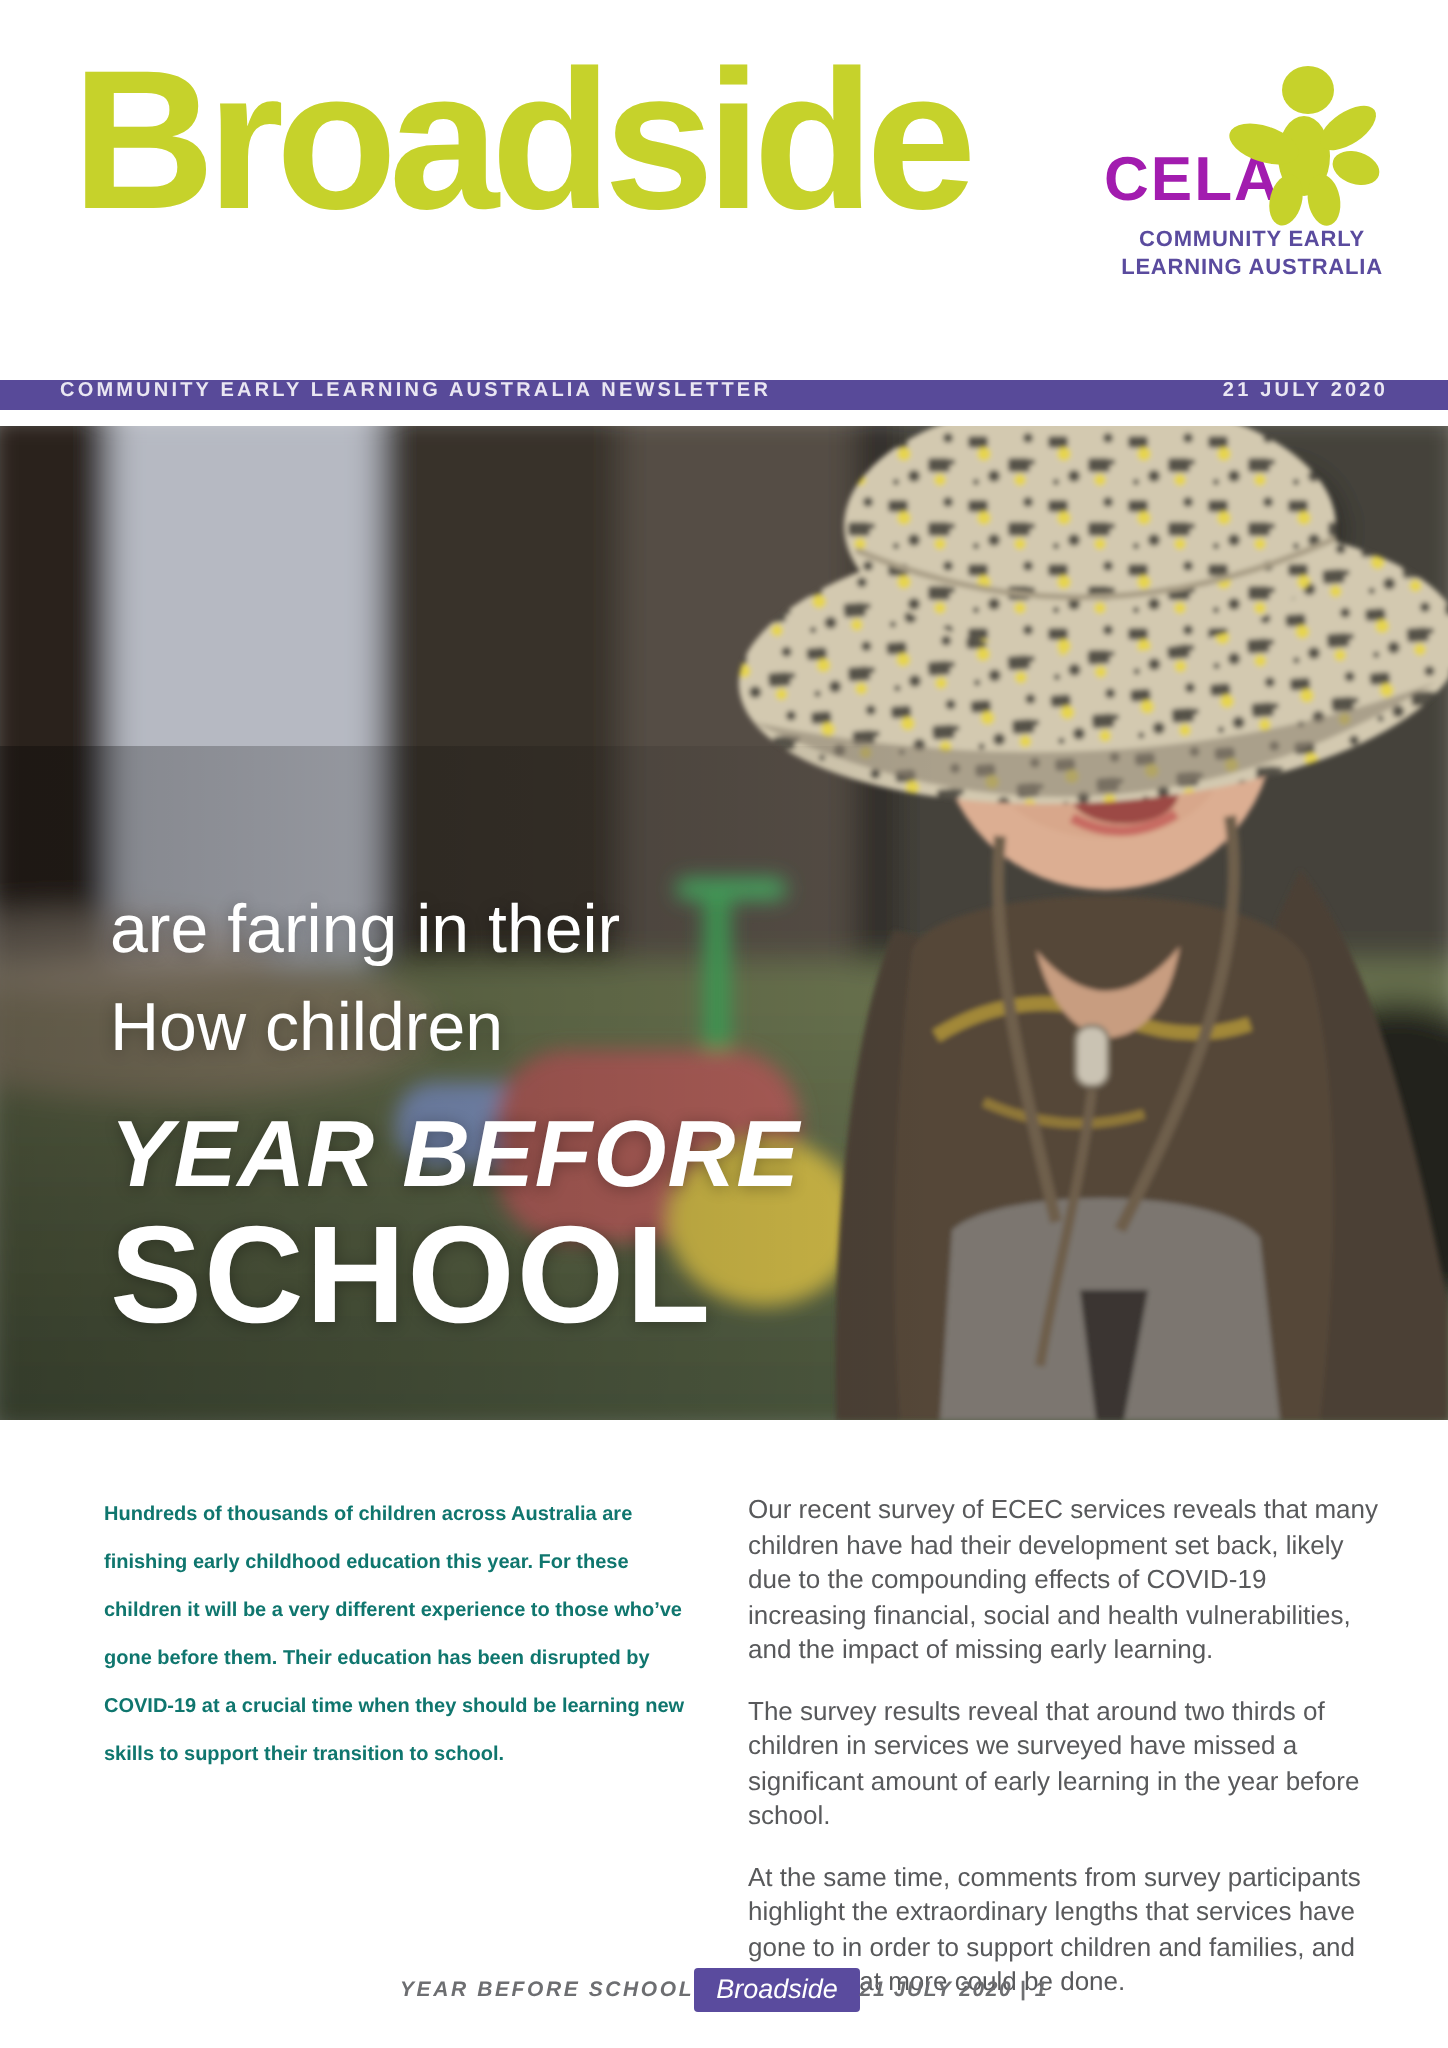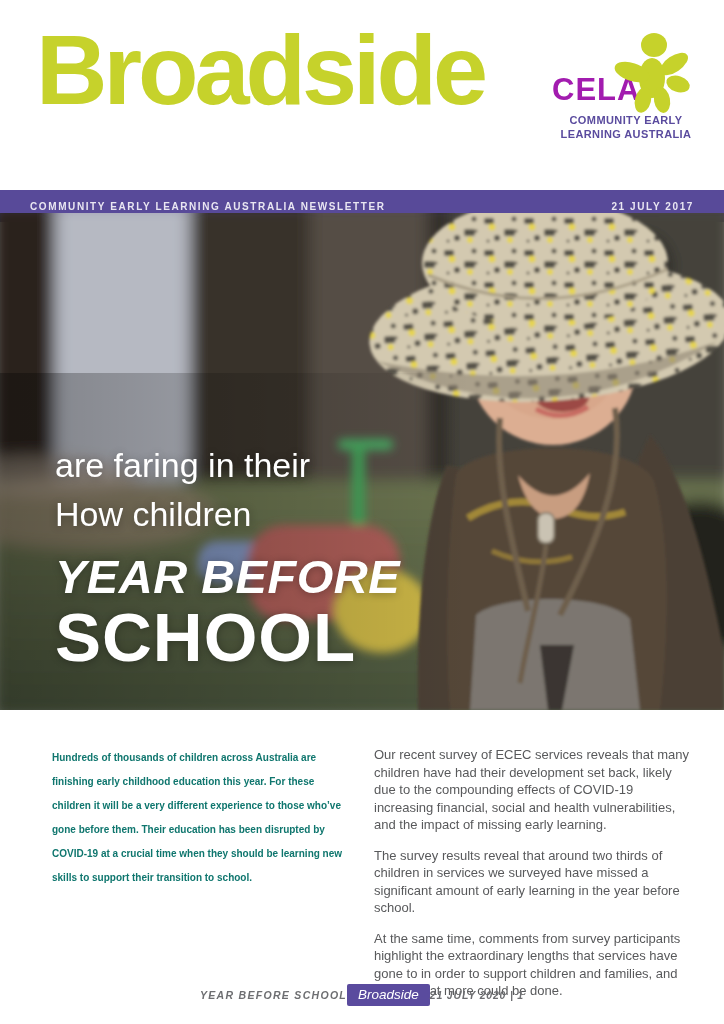--- a/index.html
+++ b/index.html
@@ -25,22 +25,22 @@
   }
   .cela-figure { position:absolute; right:6px; top:0; }
   .cela-tagline {
     margin-top:8px; font-size:11px; font-weight:700; letter-spacing:0.4px;
     color:#5a4b9e; line-height:1.25; white-space:nowrap;
   }
 
   
   .banner {
     position:absolute; top:190px; left:0; right:0; height:15px;
-    background:#584a99; display:flex; align-items:center; justify-content:space-between;
-    padding:16px 30px;
+    background:#584a99; display:flex; justify-content:space-between;
+    padding:0 30px;
   }
   .banner span {
     color:#e9e6f2; font-size:10px; font-weight:600; letter-spacing:1.6px;
   }
 
   
   .hero { position:absolute; top:213px; left:0; right:0; height:497px; overflow:hidden; }
   .hero svg { display:block; width:100%; height:100%; }
   .hero-title {
     position:absolute; left:55px; top:228px; color:#ffffff;
@@ -100,21 +100,21 @@
       </div>
       <div class="cela-tagline">
         <div>COMMUNITY EARLY</div>
         <div>LEARNING AUSTRALIA</div>
       </div>
     </div>
   </div>
 
   <div class="banner">
     <span>COMMUNITY EARLY LEARNING AUSTRALIA NEWSLETTER</span>
-    <span>21 JULY 2017</span>
+    <span>21 JULY 2020</span>
   </div>
 
   <div class="hero">
     <svg viewBox="0 0 724 497" preserveAspectRatio="none">
       <defs>
         <filter id="fBg" x="-20%" y="-20%" width="140%" height="140%">
             <feGaussianBlur stdDeviation="8"></feGaussianBlur>
           </filter>
         <filter id="fMid" x="-30%" y="-30%" width="160%" height="160%">
             <feGaussianBlur stdDeviation="5"></feGaussianBlur>

